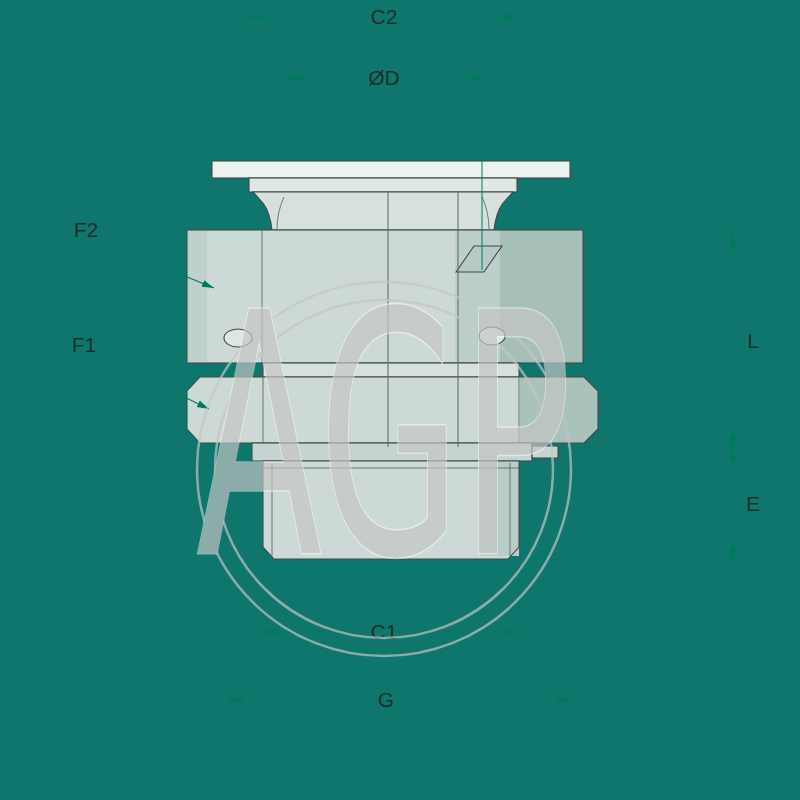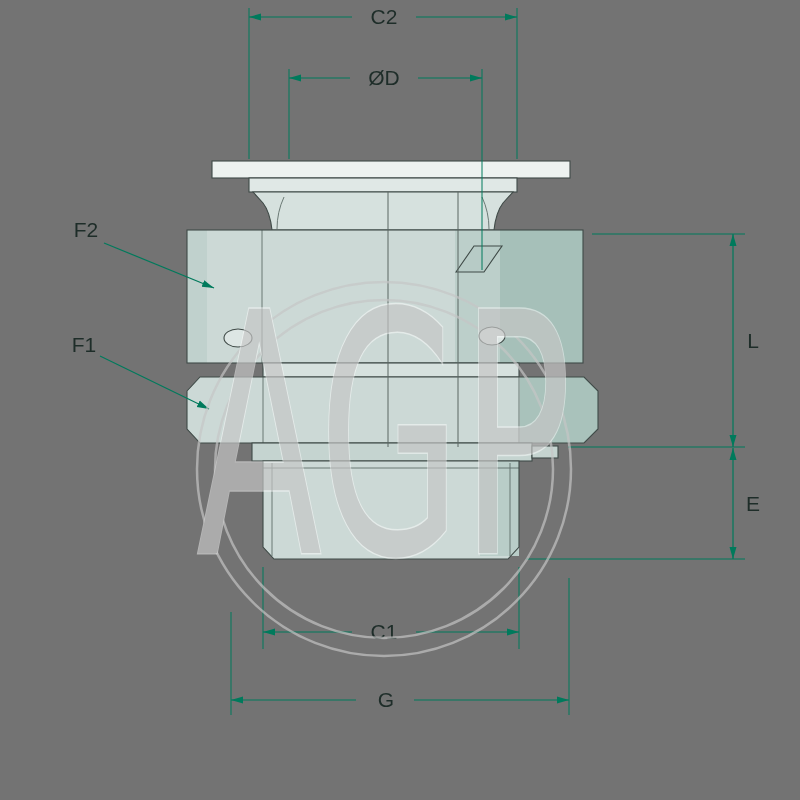--- a/index.html
+++ b/index.html
@@ -1,16 +1,16 @@
 <!DOCTYPE html>
 <html><head>
 <meta charset="utf-8">
 <style>
   html, body { margin: 0; padding: 0; background: #ffffff; }
-  .stage { position: relative; width: 800px; height: 800px; background: #737373; overflow: hidden; }
+  .stage { position: relative; width: 800px; height: 800px; background: #0f766e; overflow: hidden; }
   svg { display: block; }
   .dim-label {
     font-family: "Liberation Sans", sans-serif;
     font-size: 21px;
     fill: #1e2d29;
   }
   .callout-label {
     font-family: "Liberation Sans", sans-serif;
     font-size: 21px;
     fill: #1e2d29;

